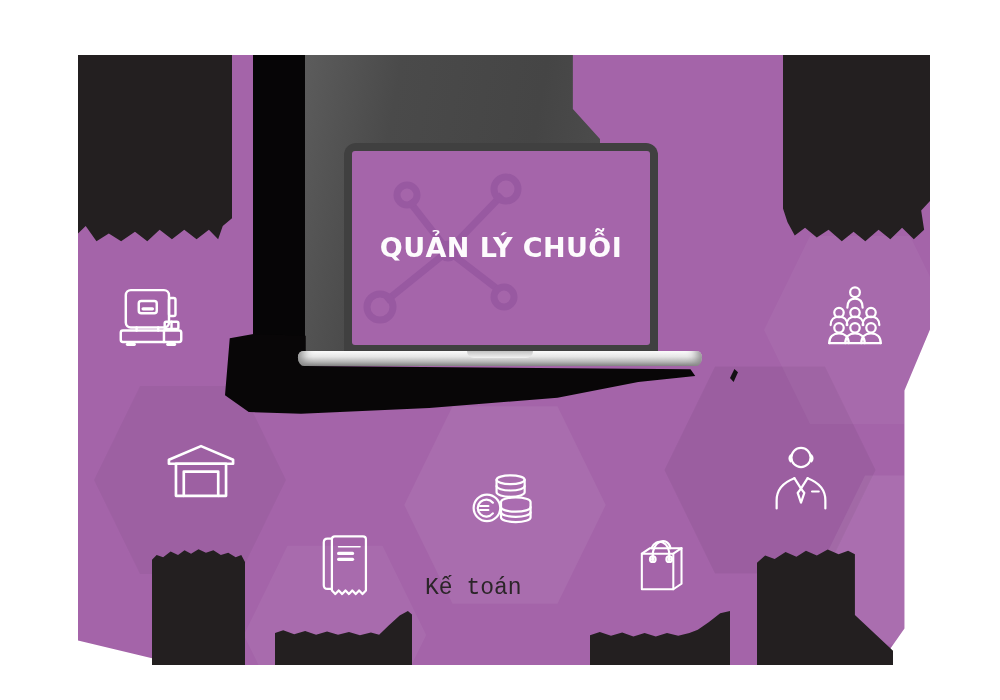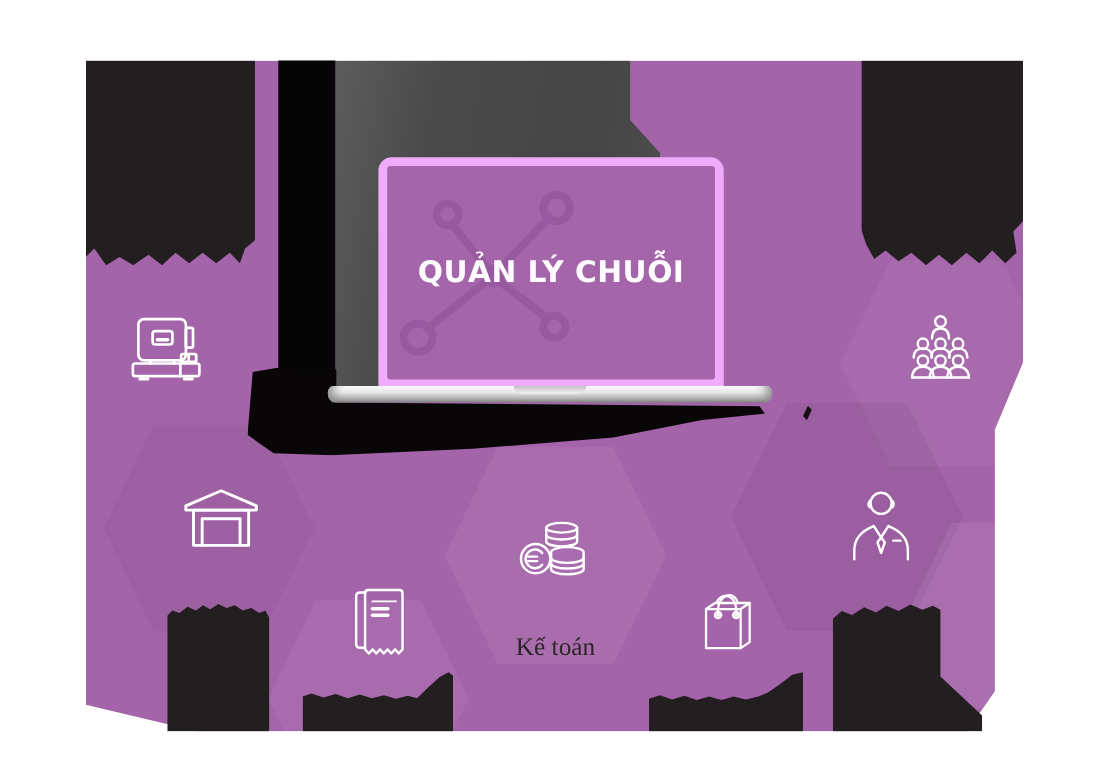--- a/index.html
+++ b/index.html
@@ -31,38 +31,38 @@
     clip-path:polygon(0 10%,5% 6%,12% 8%,20% 3%,28% 6%,35% 2%,42% 5%,50% 1%,58% 4%,66% 2%,74% 6%,82% 4%,90% 8%,96% 6%,100% 12%,100% 100%,0 100%);}
   .blob-bcl{left:275px;top:610px;width:137px;height:55px;
     clip-path:polygon(0 42%,6% 37%,14% 44%,22% 38%,30% 45%,38% 39%,46% 45%,54% 40%,62% 46%,70% 41%,76% 45%,83% 28%,91% 10%,97% 2%,100% 8%,100% 100%,0 100%);}
   .blob-bcr{left:590px;top:610px;width:140px;height:55px;
     clip-path:polygon(0 46%,7% 40%,15% 47%,23% 41%,31% 48%,39% 42%,47% 48%,55% 42%,63% 47%,71% 42%,77% 36%,85% 22%,93% 6%,100% 2%,100% 100%,0 100%);}
   .blob-br{left:757px;top:546px;width:136px;height:119px;
     clip-path:polygon(0 14%,6% 8%,13% 11%,21% 5%,29% 9%,36% 4%,44% 8%,52% 3%,60% 7%,67% 4%,72% 7%,72% 58%,100% 88%,100% 100%,0 100%);}
   .mark-comma{position:absolute;left:730px;top:369px;width:8px;height:13px;background:#141114;
     clip-path:polygon(55% 0,100% 25%,45% 100%,0 70%);}
   
-  .laptop-screen{position:absolute;left:344px;top:143px;width:314px;height:210px;background:#f0abfc;
+  .laptop-screen{position:absolute;left:344px;top:143px;width:314px;height:210px;background:#404040;
     border-radius:12px 12px 2px 2px;padding:8px;box-sizing:border-box;z-index:5;}
   .laptop-display{position:relative;width:100%;height:100%;background:#a565aa;border-radius:3px;overflow:hidden;}
   .laptop-display svg{position:absolute;left:0;top:0;width:100%;height:100%;}
   .screen-text{position:absolute;inset:0;display:flex;flex-direction:column;align-items:center;justify-content:center;
     color:#fdfbfd;font-weight:bold;font-size:27px;line-height:36px;letter-spacing:.4px;text-align:center;
     font-family:"DejaVu Sans","Liberation Sans",sans-serif;}
   .laptop-base{position:absolute;left:298px;top:351px;width:404px;height:15px;z-index:6;
     border-radius:8px 8px 10px 10px / 10px 10px 14px 14px;
     background:linear-gradient(to bottom,#fbfbfb 0%,#e6e6e6 38%,#b6b6b6 72%,#828282 100%);
     box-shadow:inset 14px 0 10px -10px #8a8a8a, inset -14px 0 10px -10px #8a8a8a;}
   .laptop-notch{position:absolute;left:50%;top:0;width:66px;height:7px;transform:translateX(-50%);
     border-radius:0 0 12px 12px;background:linear-gradient(to bottom,#c3c3c3,#f2f2f2);}
   
   .icon{position:absolute;z-index:4;}
   .icon svg{display:block;width:100%;height:100%;}
-  .caption{position:absolute;left:425px;top:575px;width:160px;text-align:center;z-index:4;
-    color:#2b2528;font-size:23px;font-family:Liberation Serif, serif;}
+  .caption{position:absolute;left:425px;top:575px;width:160px;z-index:4;
+    color:#2b2528;font-size:23px;font-family:Liberation Mono, monospace;}
 </style>
 </head>
 <body>
 
 <div id="stage">
 
   <div class="bg-purple">
     <div class="tile tile-a"></div>
     <div class="tile tile-b"></div>
     <div class="tile tile-c"></div>

